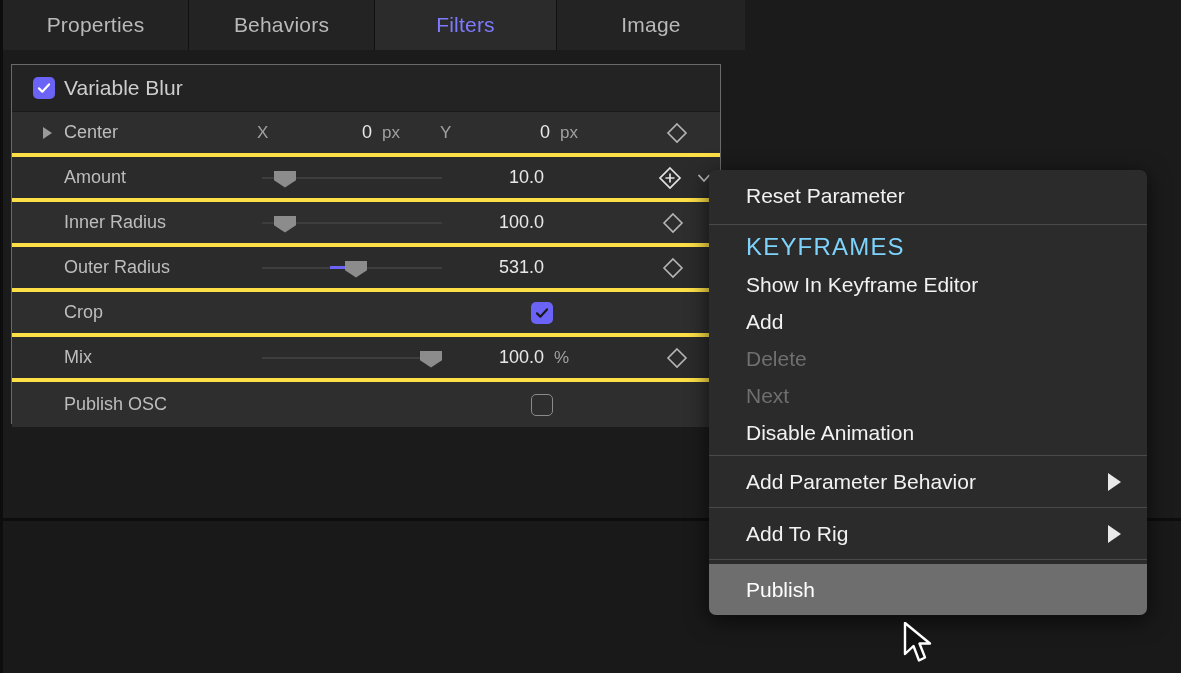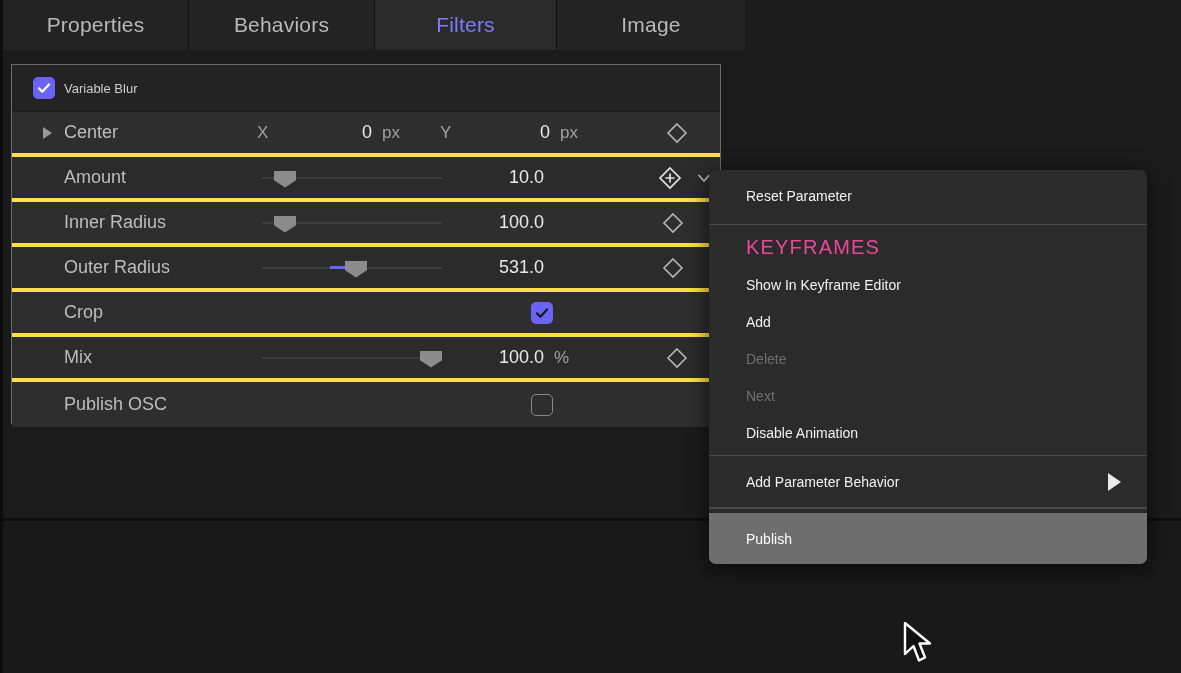--- a/index.html
+++ b/index.html
@@ -37,21 +37,21 @@
     position:absolute; left: 11px; top: 64px; width: 710px; height: 360px;
     background:#2b2b2b;
     border: 1px solid #6a6a6a;
   }
   .prow { position:relative; height:45px; display:flex; align-items:center; border-bottom:4px solid #fde047; }
   .prow.header { height:47px; background:#232323; border-bottom:1px solid #1a1a1a; }
   .prow.shade-a { background:#2b2b2b; }
   .prow.shade-b { background:#2e2e2e; }
   .prow:last-child { border-bottom:none; }
 
-  .filter-name { font-size:13px; color:#cdcdcd; margin-left:52px; }
+  .filter-name { font-size:21px; color:#cdcdcd; margin-left:52px; }
 
   .chk {
     position:absolute; left:21px; top:50%; transform:translateY(-50%);
     width:22px; height:22px; border-radius:5px;
     background:#6a63f5;
     display:flex; align-items:center; justify-content:center;
   }
   .chk svg { display:block; }
 
   .plabel { position:absolute; left:52px; font-size:18px; color:#bdbdbd; white-space:nowrap; }
@@ -90,25 +90,25 @@
   .menu {
     position:absolute; left:709px; top:170px; width:438px;
     background:#2b2b2b;
     border-radius:7px;
     box-shadow: 0 5px 22px rgba(0,0,0,.65);
     overflow:hidden;
     padding: 0;
   }
   .mitem {
     position:relative; display:flex; align-items:center;
-    height:37px; padding-left:37px; font-size:14px; color:#f2f2f2;
+    height:37px; padding-left:37px; font-size:21px; color:#f2f2f2;
     white-space:nowrap; user-select:none;
   }
   .mitem.tall { height:51px; }
-  .mitem.section-hd { color:#ec4899; font-size:20px; letter-spacing:1.2px; height:38px; }
+  .mitem.section-hd { color:#7dd3fc; font-size:24px; letter-spacing:1.2px; height:38px; }
   .mitem.dim { color:#6f6f6f; }
   .mitem.hl { background:#6e6e6e; color:#ffffff; }
   .msep { height:1px; background:#4a4a4a; margin:3px 0; }
   .msep.thick { height:1px; background:#4a4a4a; margin:0; }
   .mgap { height:4px; background:#2b2b2b; }
   .submenu-arrow { position:absolute; right:26px; top:50%; transform:translateY(-50%); width:0;height:0;
                    border-left:13px solid #e9e9e9; border-top:9px solid transparent; border-bottom:9px solid transparent; }
 
   .cursor { position:absolute; left:903px; top:622px; width:32px; height:44px; pointer-events:none; }
 </style>
@@ -259,20 +259,24 @@
 
     <div class="mgap"></div>
     <div class="msep thick"></div>
 
     <div class="mitem tall">
       <span>Add Parameter Behavior</span>
       <div class="submenu-arrow"></div>
     </div>
     <div class="msep thick"></div>
 
+    <div class="mitem tall">
+      <span>Add To Rig</span>
+      <div class="submenu-arrow"></div>
+    </div>
     <div class="msep thick"></div>
     <div class="mgap"></div>
 
     <div class="mitem tall hl">
       <span>Publish</span>
     </div>
   </div>
 
   <svg class="cursor" viewBox="0 0 32 44">
     <path d="M2 1 L2 32 L10.5 24 L16 38.5 L22 35.5 L16.5 21.5 L27 21.5 Z" fill="#101010" stroke="#ffffff" stroke-width="2.4" stroke-linejoin="round"></path>

